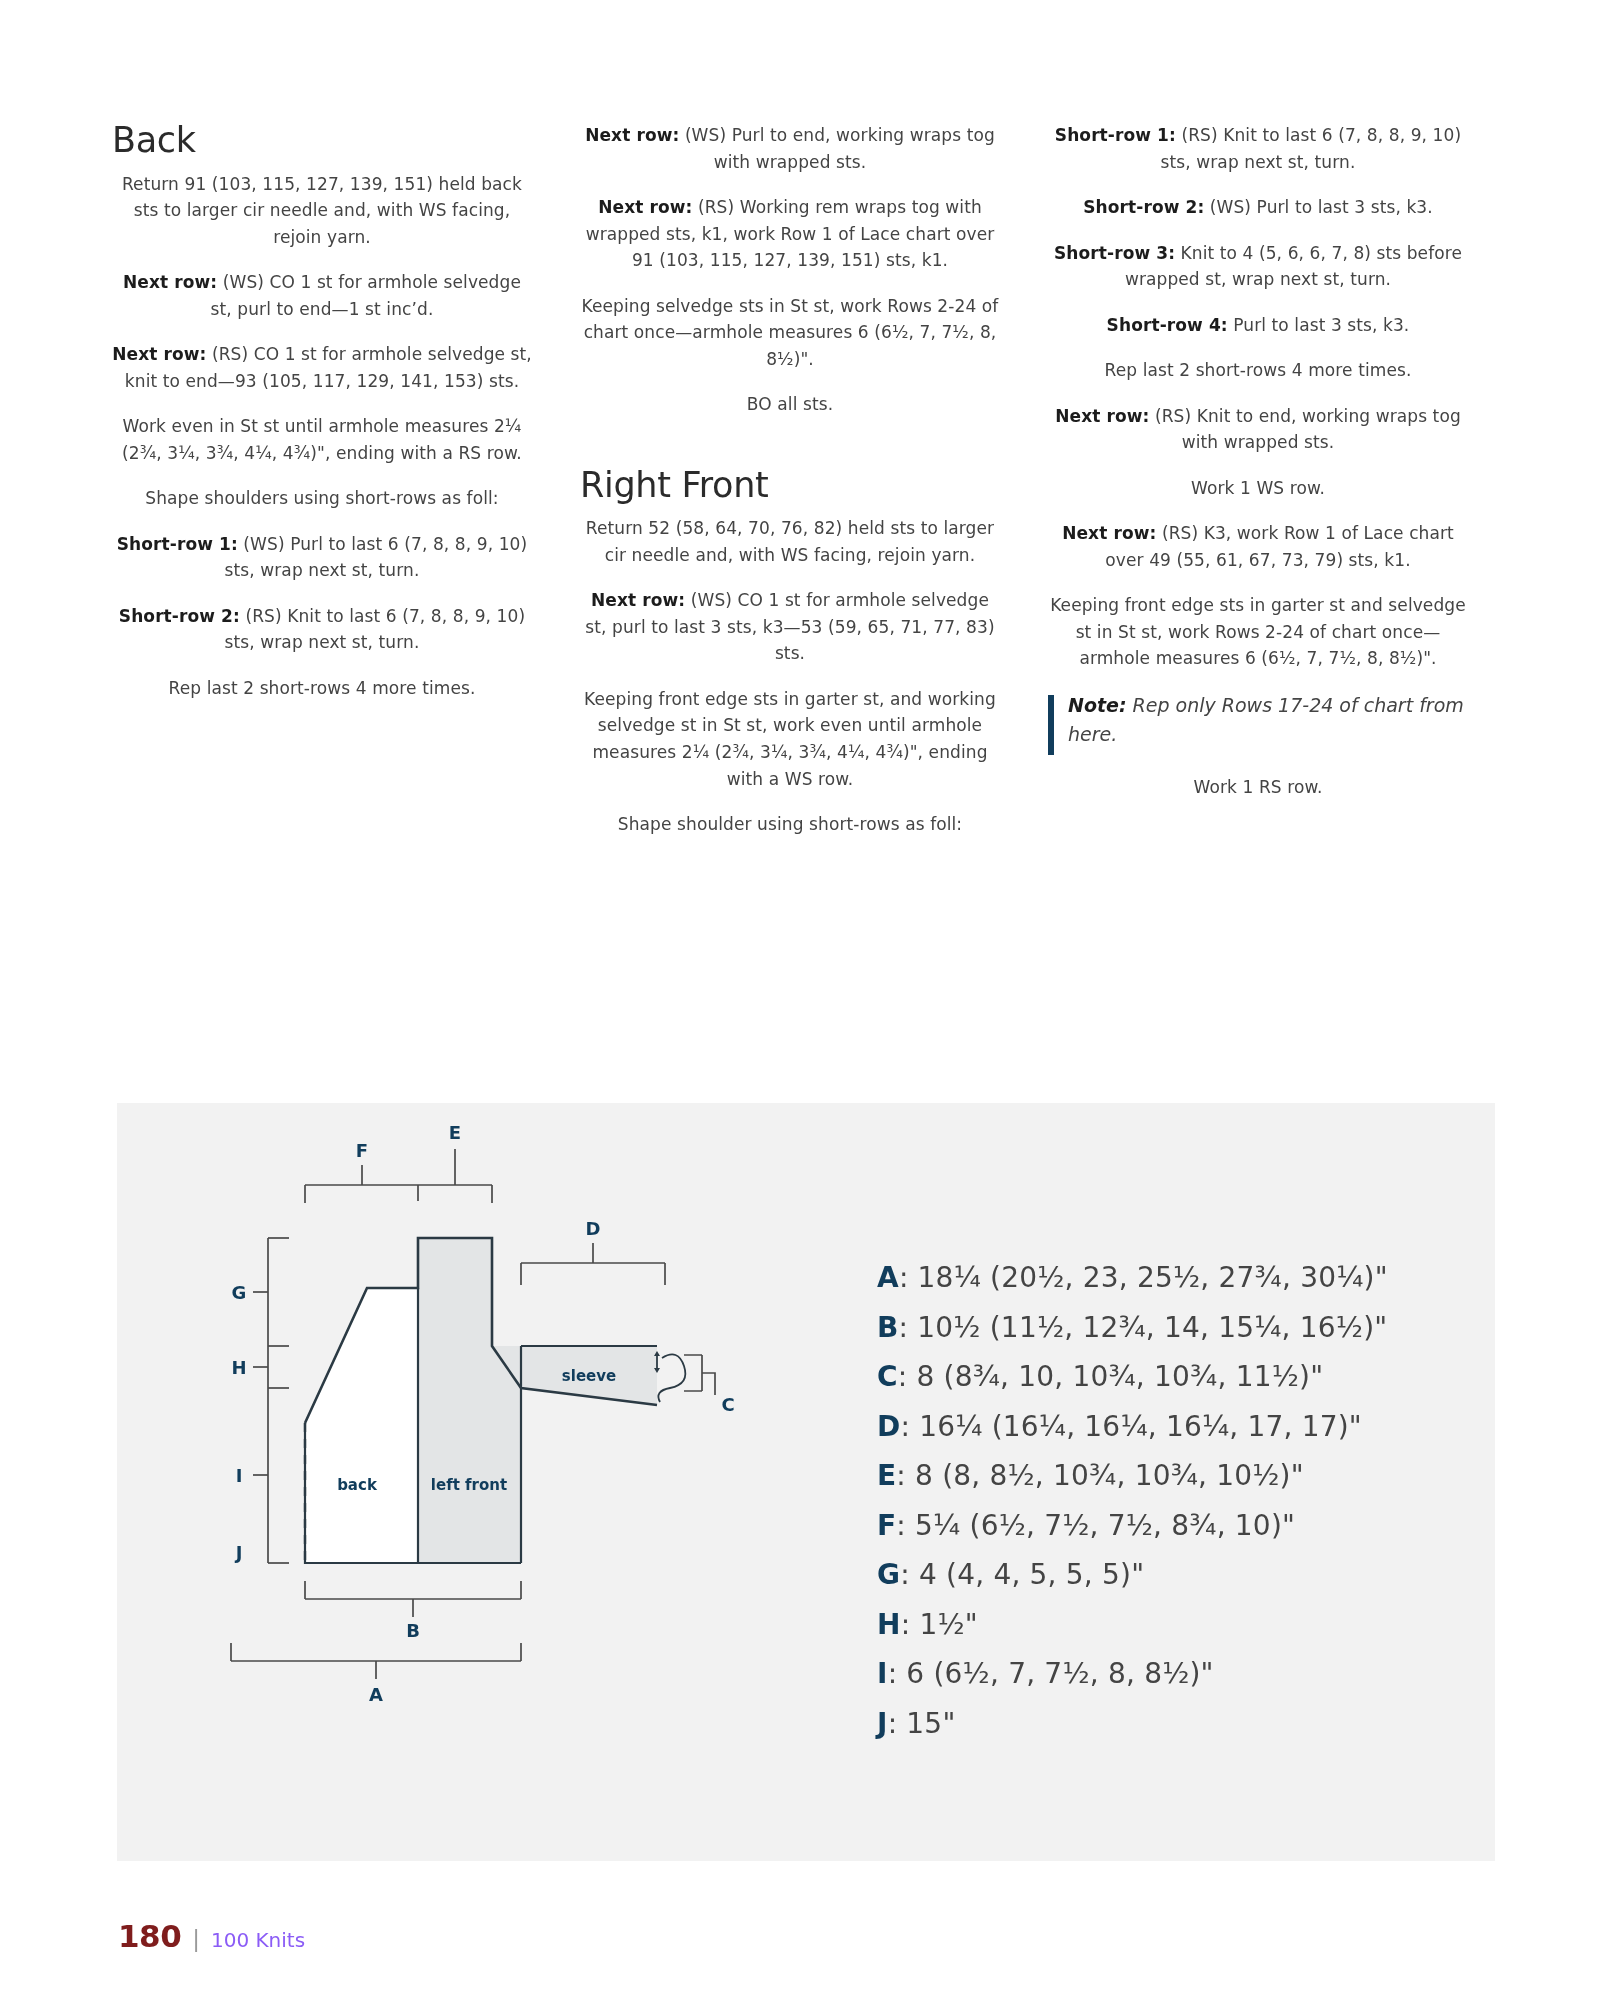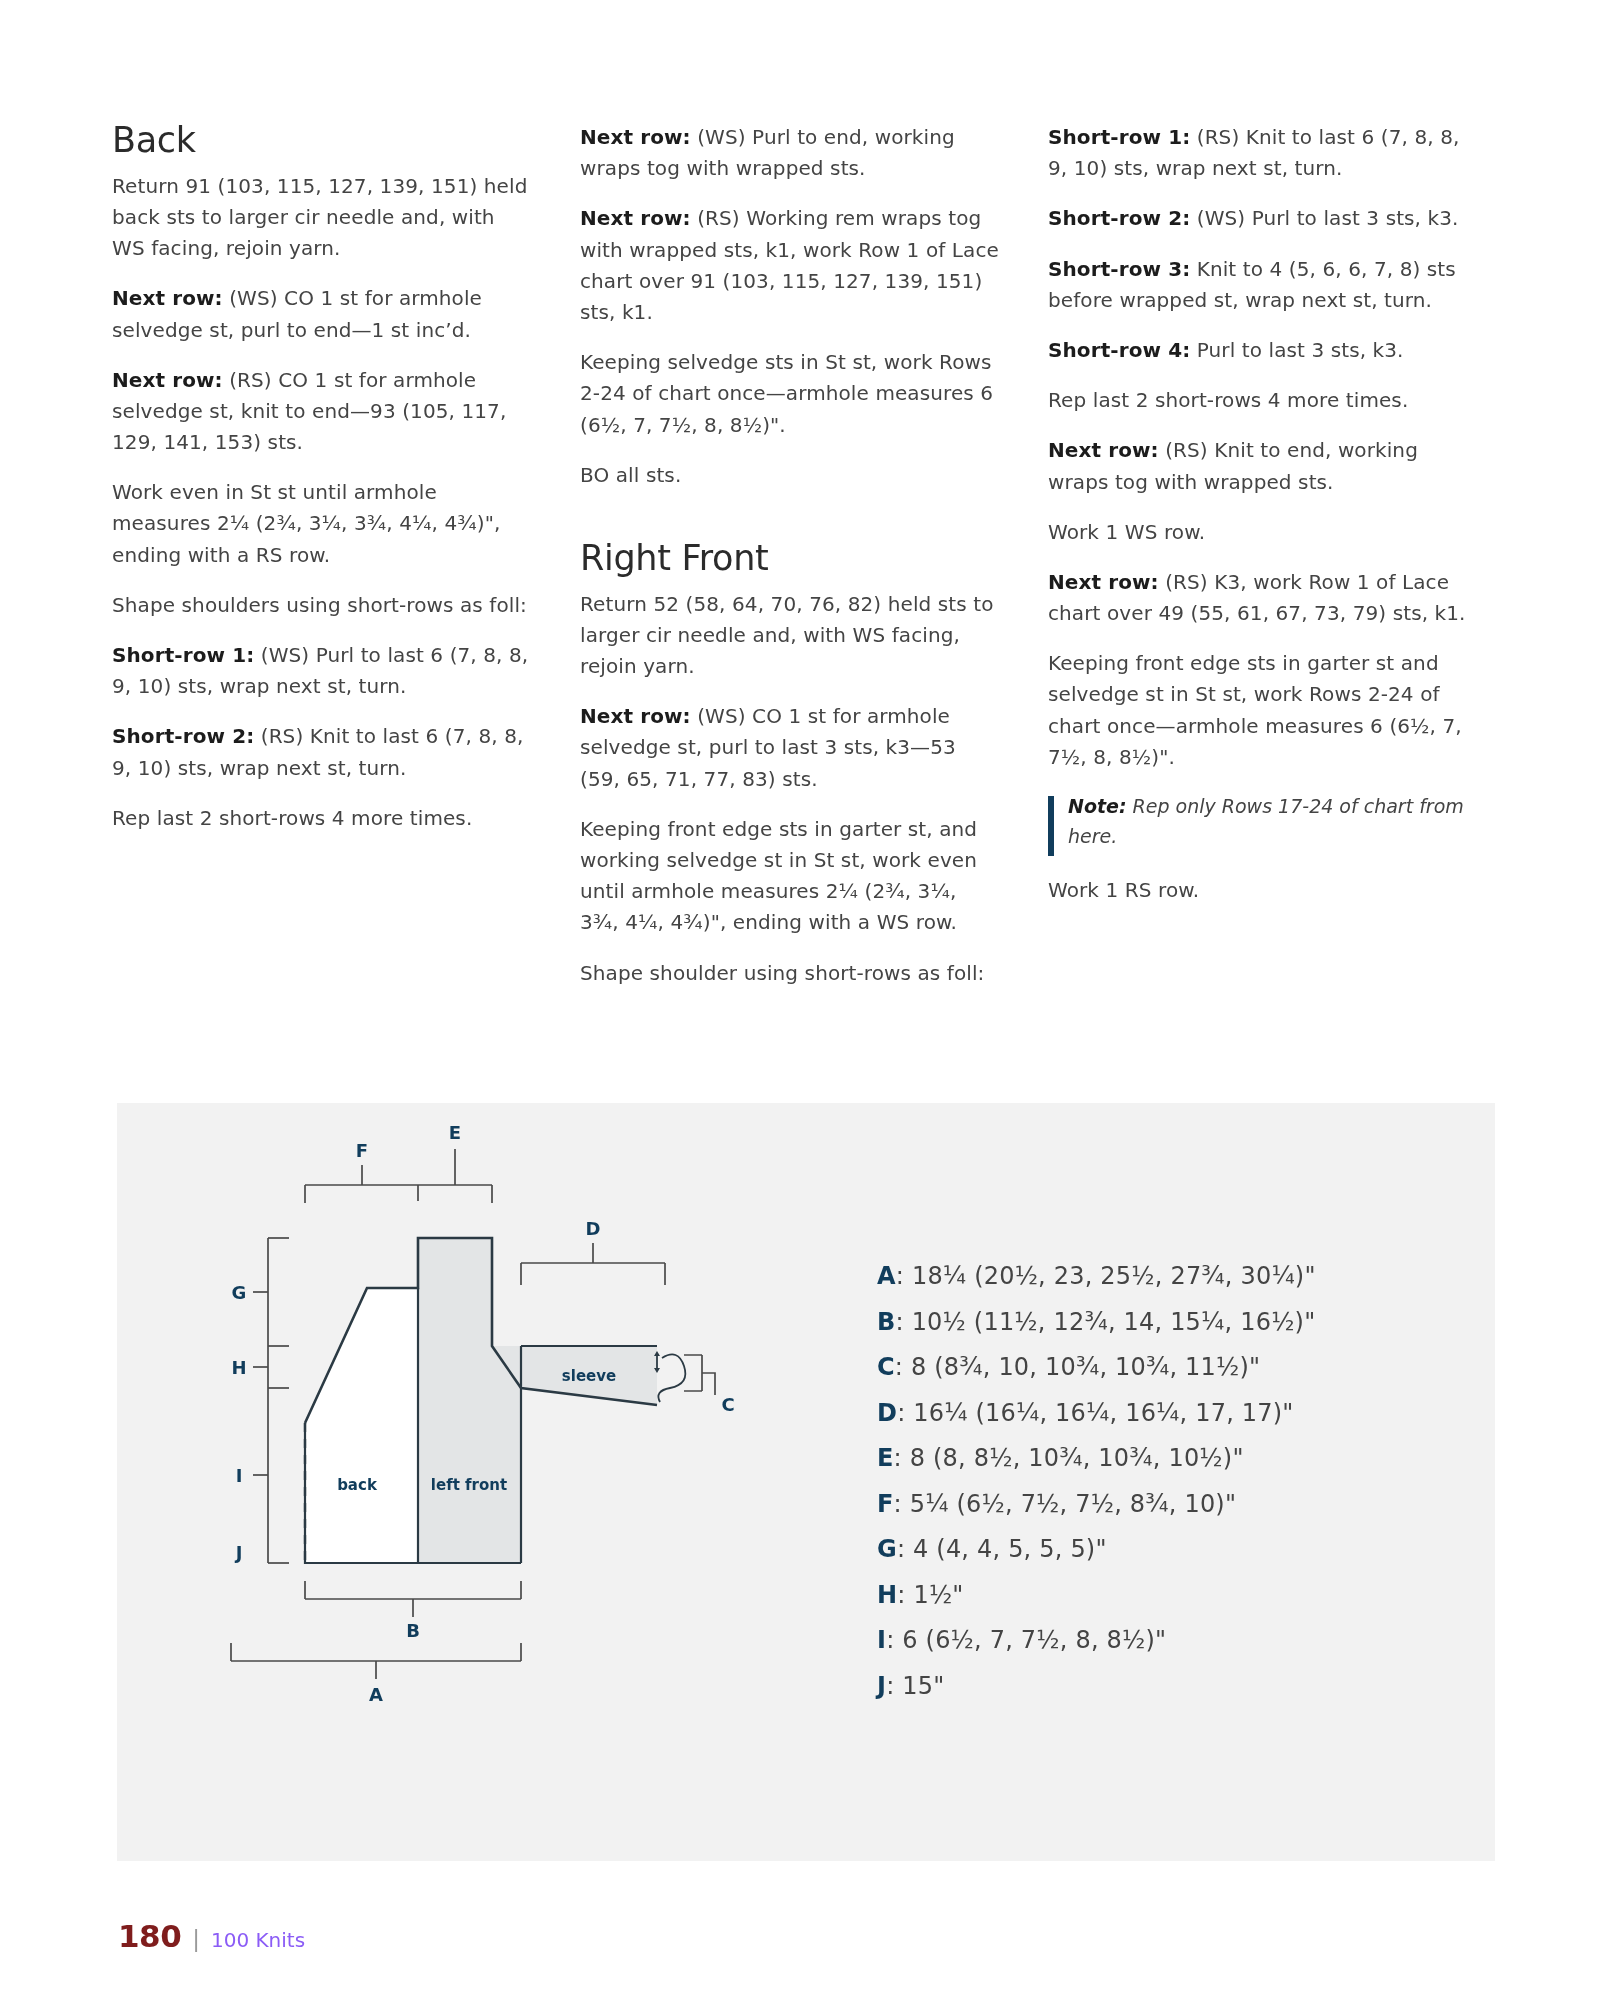--- a/index.html
+++ b/index.html
@@ -29,25 +29,26 @@
 
   h2.section-title {
     font-size: 35px;
     font-weight: 400;
     color: #2b2b2b;
     margin: 0 0 12px 0;
     letter-spacing: -0.3px;
     line-height: 1.05;
   }
   .col p {
-    font-size: 20px;
+    font-size: 17px;
     line-height: 1.56;
     margin: 0 0 19px 0;
     color: #444444;
     letter-spacing: 0.1px;
+    text-align: center;
   }
   .col p b { color: #1c1c1c; font-weight: 700; }
   .spacer-top { height: 30px; }
 
   
   .note {
     display: flex;
     gap: 14px;
     margin: 0 0 19px 0;
     align-items: flex-start;
@@ -78,21 +79,21 @@
   }
   .schematic svg { display: block; }
 
   .measure-list {
     position: absolute;
     left: 760px;
     top: 161px;
     width: 560px;
   }
   .measure-list div {
-    font-size: 24px;
+    font-size: 28px;
     line-height: 1.0;
     margin-bottom: 21.5px;
     color: #444444;
     letter-spacing: 0.2px;
   }
   .measure-list div b { color: #113d5c; font-weight: 700; }
 
   
   .footer {
     position: absolute;

